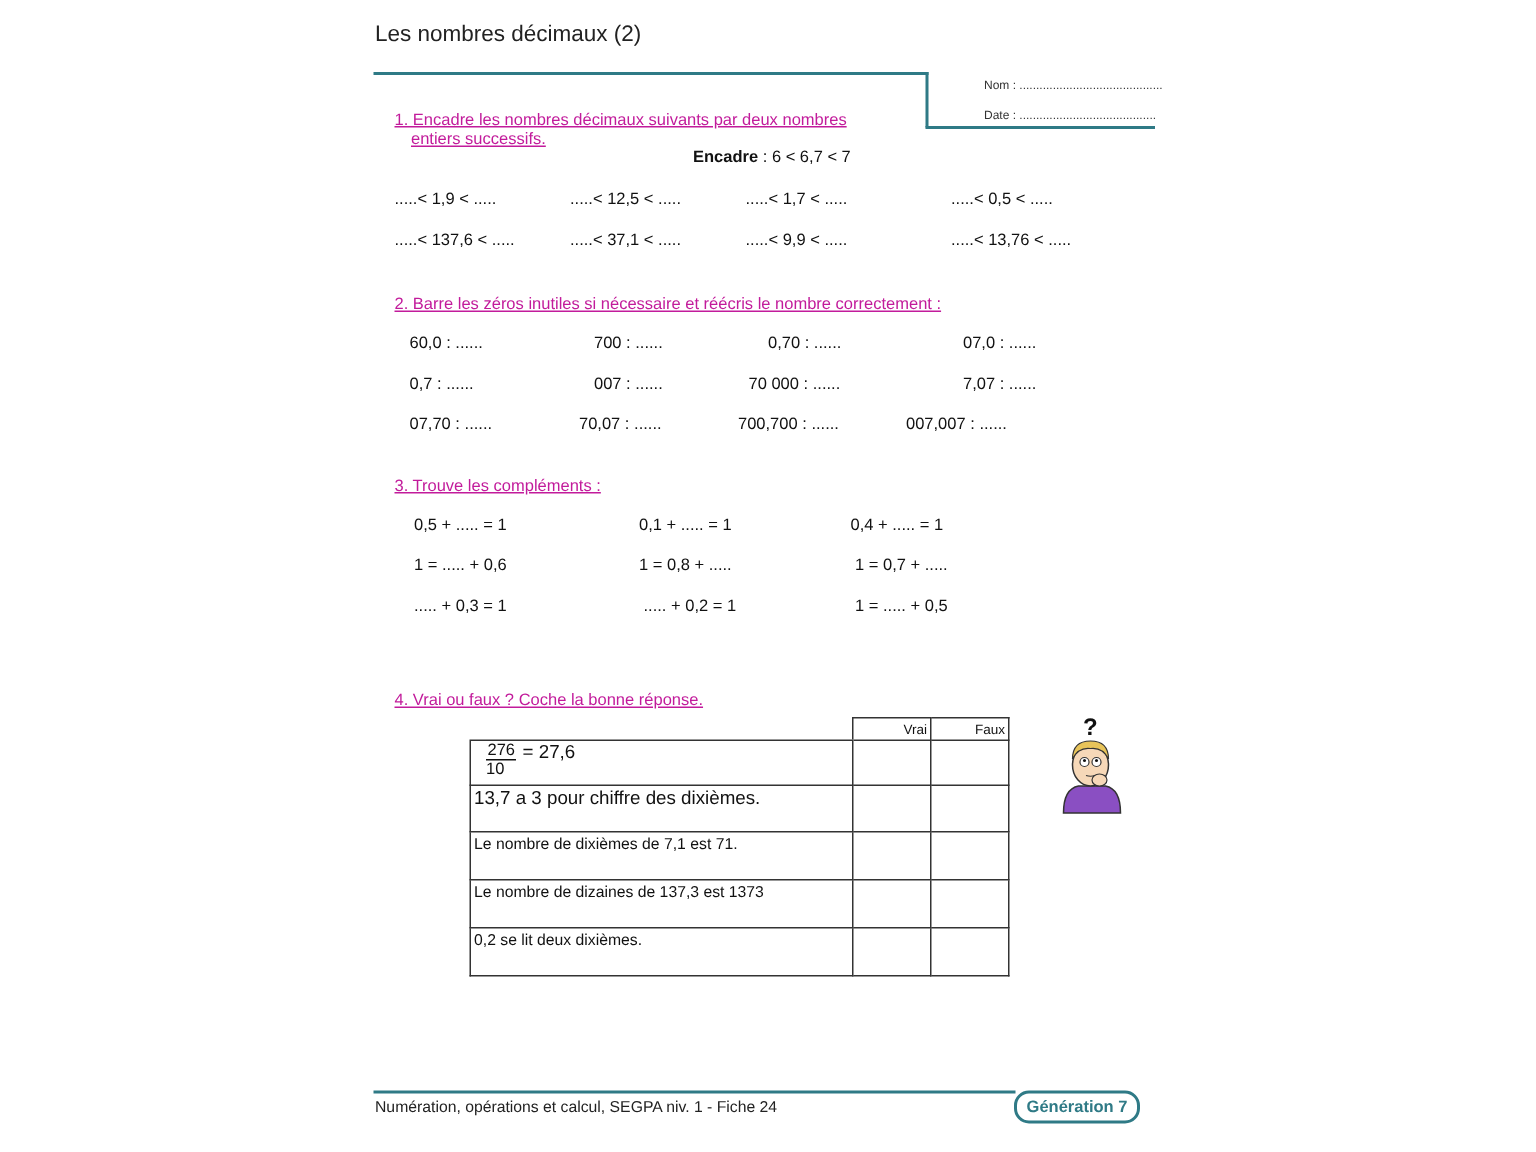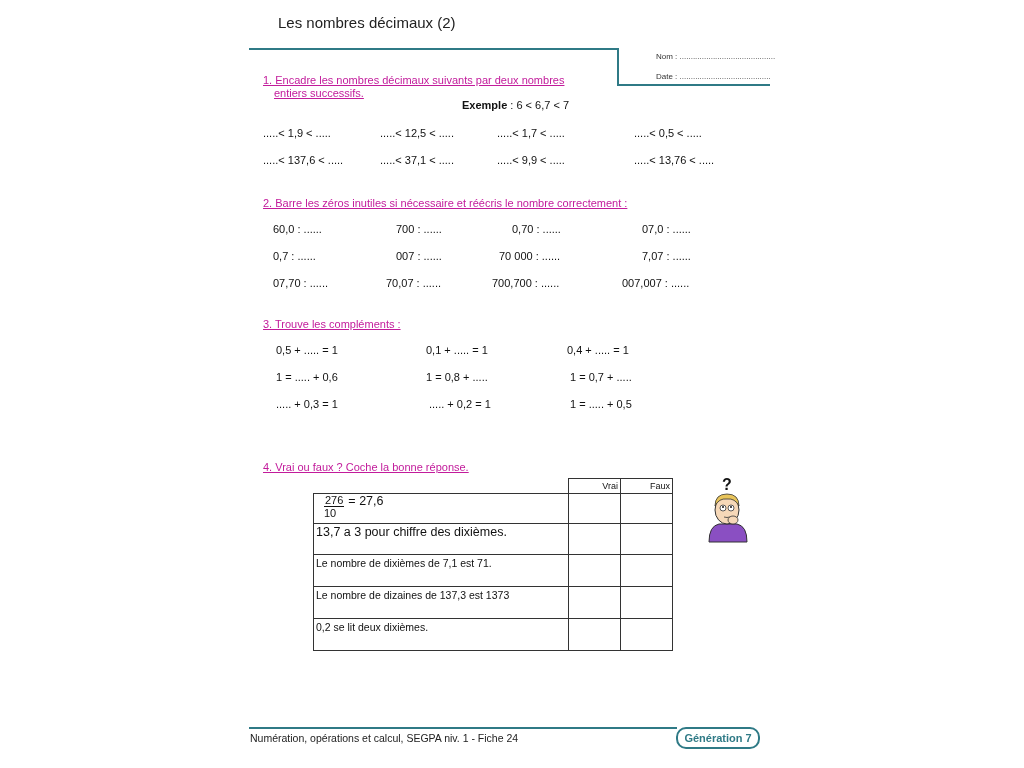--- a/index.html
+++ b/index.html
@@ -1,19 +1,19 @@
 <!DOCTYPE html>
 <html><head>
 <meta charset="utf-8">
 <style>
   html, body { margin:0; padding:0; background:#ffffff; }
   body { width:1024px; height:768px; position:relative; overflow:hidden;
          font-family:"Liberation Sans", sans-serif; color:#111; }
   .abs { position:absolute; }
-  .title { left:250px; top:14px; font-size:15px; color:#222;margin-left:28px; }
+  .title { left:250px; top:14px; font-size:15px; color:#222; }
   .topline { left:249px; top:48px; width:370px; height:2px; background:#2f7a86; }
   .topline-v { left:617px; top:48px; width:2px; height:37px; background:#2f7a86; }
   .topline-b { left:617px; top:84px; width:153px; height:2px; background:#2f7a86; }
   .field { font-size:8px; color:#333; left:628px; white-space:nowrap;padding-left:28px; }
   .q { font-size:11px; font-weight:normal; color:#c21b9b; text-decoration:underline; text-decoration-color:#c21b9b; }
   .ex { left:462px; top:99px; font-size:11px; }
   .ex b { font-weight:bold; }
   .item { font-size:11px; white-space:nowrap; color:#111; }
   table.vf { position:absolute; left:313px; top:478px; border-collapse:collapse; }
   table.vf td { border:1px solid #333; padding:0 2px; vertical-align:top; }
@@ -36,21 +36,21 @@
 
 <div class="abs title">Les nombres décimaux (2)</div>
 <div class="abs topline"></div>
 <div class="abs topline-v"></div>
 <div class="abs topline-b"></div>
 <div class="abs field" style="top:52px">Nom : ...........................................</div>
 <div class="abs field" style="top:72px">Date : .........................................</div>
 
 <div class="abs q" style="left:263px;top:74px">1. Encadre les nombres décimaux suivants par deux nombres</div>
 <div class="abs q" style="left:274px;top:87px">entiers successifs.</div>
-<div class="abs ex"><b>Exemple</b><span> : 6 &lt; 6,7 &lt; 7</span></div>
+<div class="abs ex"><b>Encadre</b><span> : 6 &lt; 6,7 &lt; 7</span></div>
 
 <div class="abs item" style="left:263px;top:127px">.....&lt; 1,9 &lt; .....</div>
 <div class="abs item" style="left:380px;top:127px">.....&lt; 12,5 &lt; .....</div>
 <div class="abs item" style="left:497px;top:127px">.....&lt; 1,7 &lt; .....</div>
 <div class="abs item" style="left:634px;top:127px">.....&lt; 0,5 &lt; .....</div>
 <div class="abs item" style="left:263px;top:154px">.....&lt; 137,6 &lt; .....</div>
 <div class="abs item" style="left:380px;top:154px">.....&lt; 37,1 &lt; .....</div>
 <div class="abs item" style="left:497px;top:154px">.....&lt; 9,9 &lt; .....</div>
 <div class="abs item" style="left:634px;top:154px">.....&lt; 13,76 &lt; .....</div>
 
@@ -59,21 +59,21 @@
 <div class="abs item" style="left:396px;top:223px">700 : ......</div>
 <div class="abs item" style="left:512px;top:223px">0,70 : ......</div>
 <div class="abs item" style="left:642px;top:223px">07,0 : ......</div>
 <div class="abs item" style="left:273px;top:250px">0,7 : ......</div>
 <div class="abs item" style="left:396px;top:250px">007 : ......</div>
 <div class="abs item" style="left:499px;top:250px">70 000 : ......</div>
 <div class="abs item" style="left:642px;top:250px">7,07 : ......</div>
 <div class="abs item" style="left:273px;top:277px">07,70 : ......</div>
 <div class="abs item" style="left:386px;top:277px">70,07 : ......</div>
 <div class="abs item" style="left:492px;top:277px">700,700 : ......</div>
-<div class="abs item" style="left:622px;top:277px">007,007 : ......</div>
+<div class="abs item" style="left:604px;top:277px">007,007 : ......</div>
 
 <div class="abs q" style="left:263px;top:318px">3. Trouve les compléments :</div>
 <div class="abs item" style="left:276px;top:344px">0,5 + ..... = 1</div>
 <div class="abs item" style="left:426px;top:344px">0,1 + ..... = 1</div>
 <div class="abs item" style="left:567px;top:344px">0,4 + ..... = 1</div>
 <div class="abs item" style="left:276px;top:371px">1 = ..... + 0,6</div>
 <div class="abs item" style="left:426px;top:371px">1 = 0,8 + .....</div>
 <div class="abs item" style="left:570px;top:371px">1 = 0,7 + .....</div>
 <div class="abs item" style="left:276px;top:398px">..... + 0,3 = 1</div>
 <div class="abs item" style="left:429px;top:398px">..... + 0,2 = 1</div>

